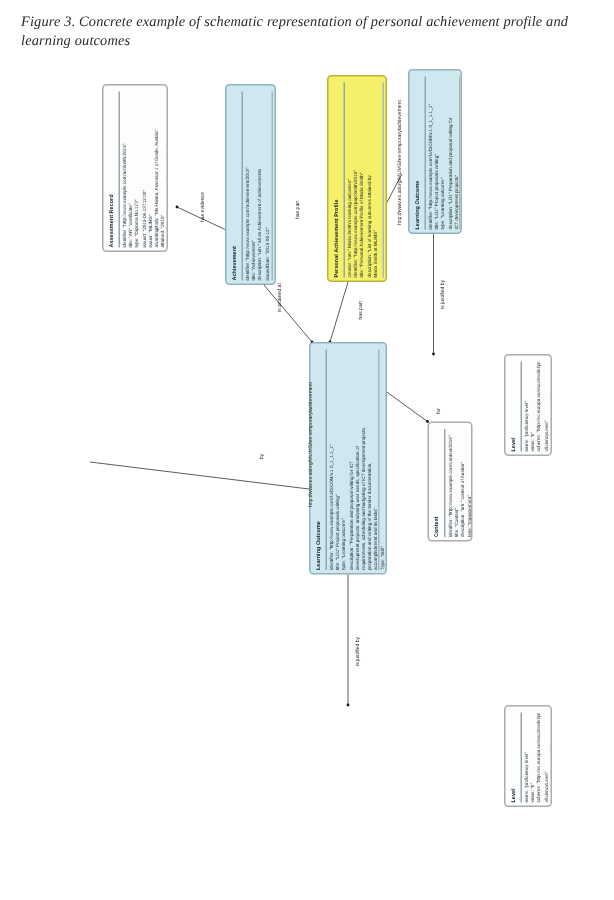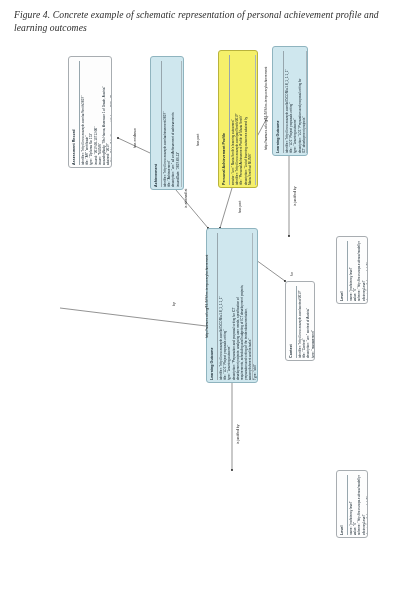--- a/index.html
+++ b/index.html
@@ -83,21 +83,21 @@
     white-space:nowrap;
     transform-origin:0 0;
   }
   .elabel.wide{white-space:nowrap;}
 </style>
 </head>
 <body>
 
 <div id="page">
 
-  <div class="caption">Figure 4. Concrete example of schematic representation of personal achievement profile and learning outcomes</div>
+  <div class="caption">Figure 3. Concrete example of schematic representation of personal achievement profile and learning outcomes</div>
 
   <div id="diagram">
 
     <svg class="lines" viewBox="0 0 409 556">
       <defs>
         <marker id="arrow" markerWidth="6" markerHeight="6" refX="5" refY="3" orient="auto">
           <path d="M0,0 L6,3 L0,6 z" fill="#333333"></path>
         </marker>
         <marker id="dot" markerWidth="5" markerHeight="5" refX="2.5" refY="2.5">
           <circle cx="2.5" cy="2.5" r="1.6" fill="#1a1a1a"></circle>

